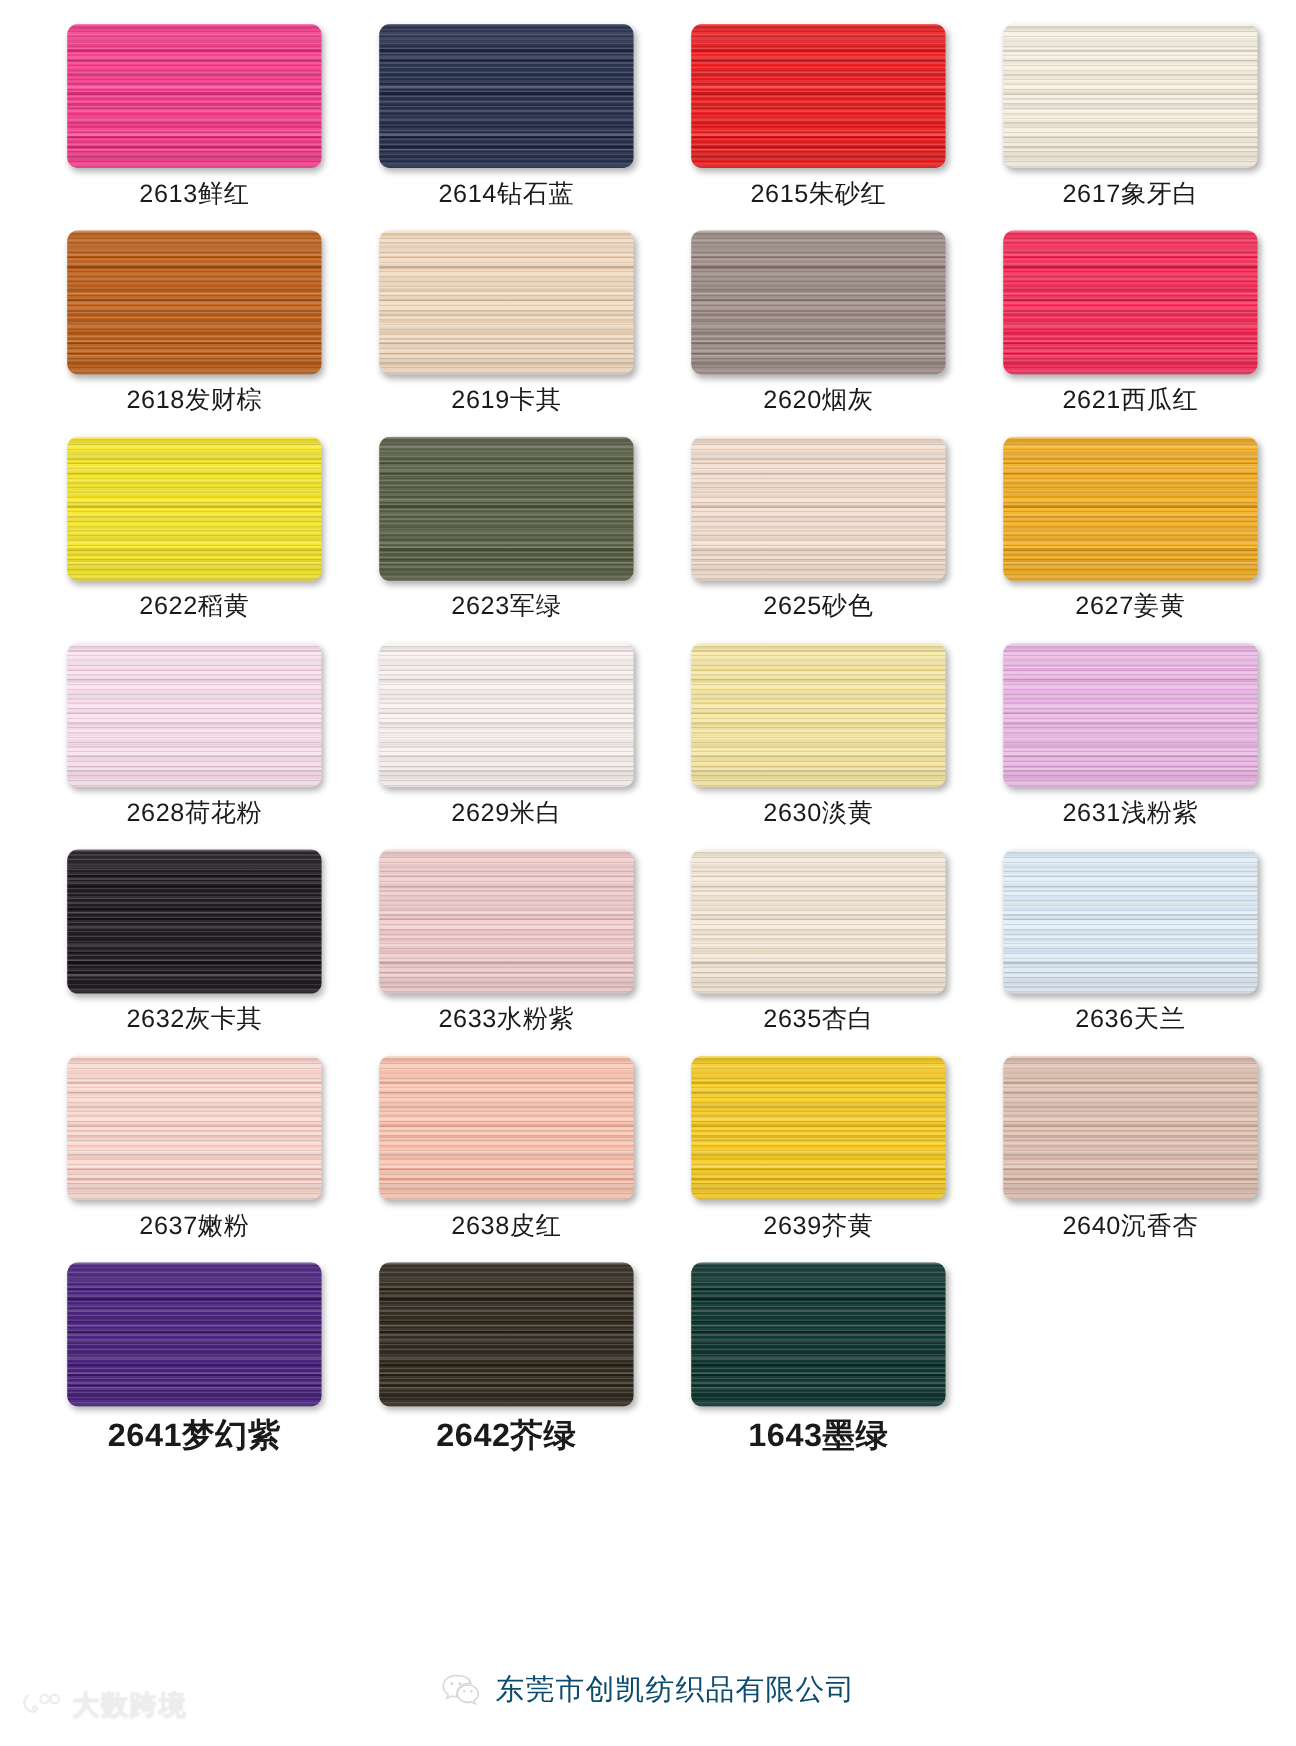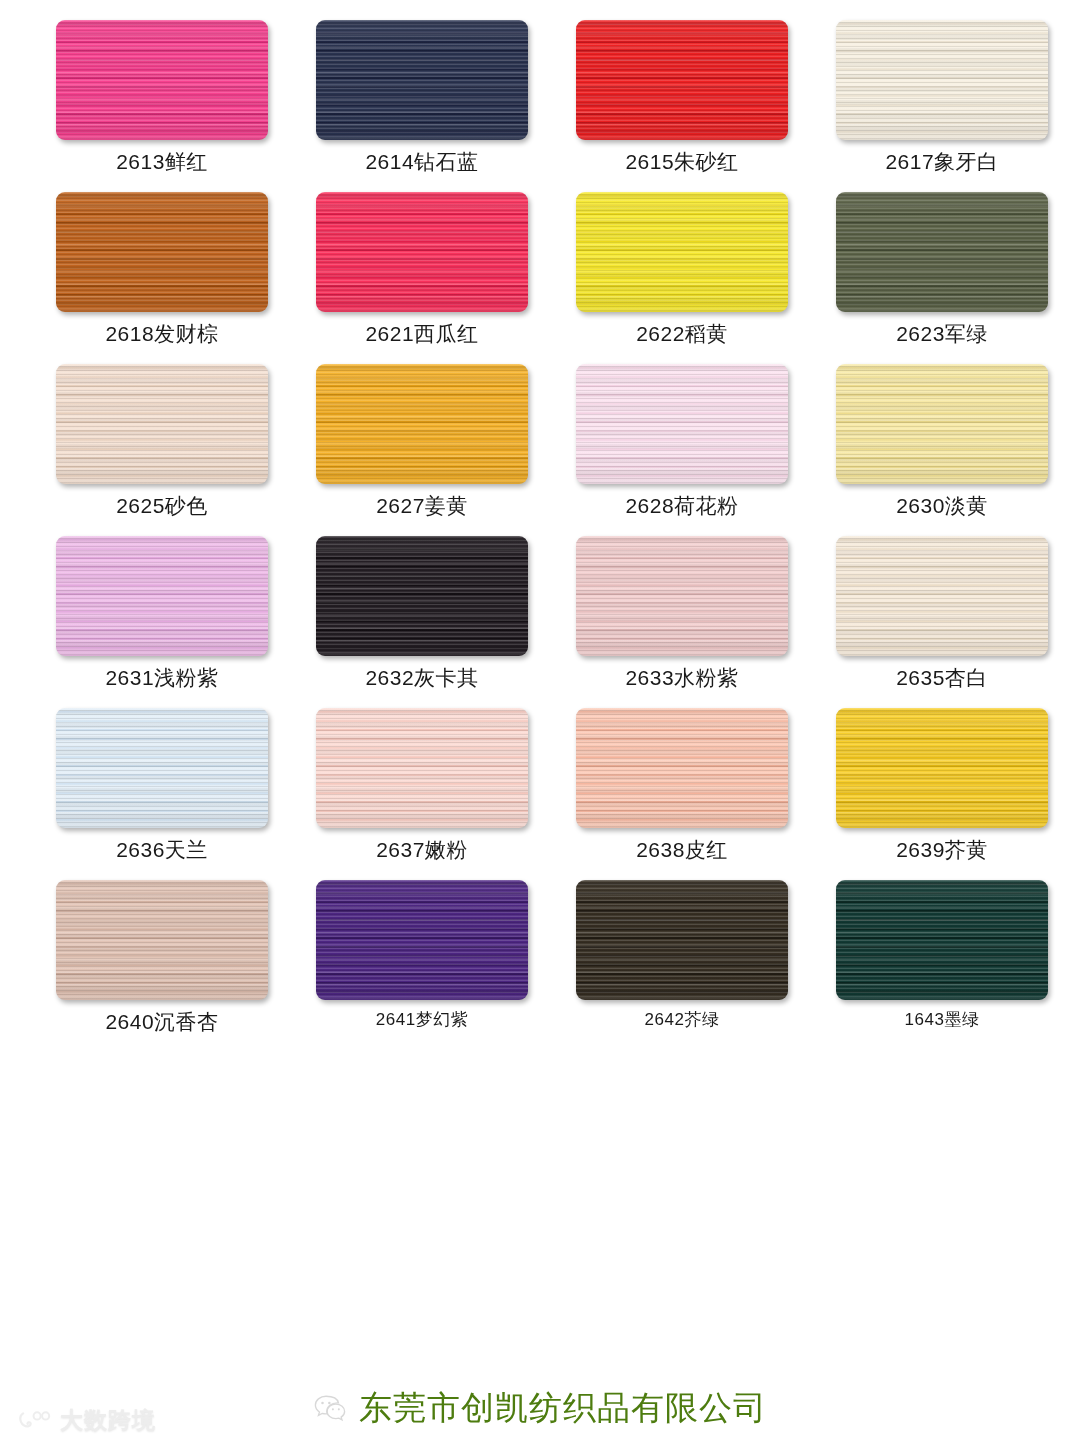--- a/index.html
+++ b/index.html
@@ -92,39 +92,39 @@
 
   .swatch-label {
     margin-top: 11px;
     font-size: 21px;
     line-height: 1;
     color: #1a1a1a;
     letter-spacing: 0.5px;
     white-space: nowrap;
   }
   .swatch-cell.bold-label .swatch-label {
-    font-weight: normal;
-    font-size: 17px;
+    font-weight: bold;
+    font-size: 27px;
   }
 
   
   #footer-brand {
     position: absolute;
     left: 0;
     top: 1386px;
     width: 1080px;
     height: 44px;
     display: flex;
     align-items: center;
     justify-content: center;
     gap: 12px;
   }
   #footer-brand .brand-text {
-    font-size: 33px;
-    color: #4d7c0f;
+    font-size: 24px;
+    color: #0c4a6e;
     letter-spacing: 1px;
     text-shadow: 0 1px 1px rgba(255,255,255,0.9);
     white-space: nowrap;
     text-align: right;
   }
   .wechat-icon {
     width: 34px;
     height: 30px;
     flex: 0 0 auto;
     opacity: 0.55;
@@ -172,20 +172,28 @@
     </div>
     <div class="swatch-cell">
       <div class="swatch-chip" style="background-color: rgb(247, 240, 226); background-image: repeating-linear-gradient(rgb(247, 240, 226) 0px, rgb(247, 240, 226) 3px, rgb(235, 226, 208) 3px, rgb(235, 226, 208) 5px, rgb(247, 240, 226) 5px, rgb(247, 240, 226) 9px);"></div>
       <div class="swatch-label">2617象牙白</div>
     </div>
     <div class="swatch-cell">
       <div class="swatch-chip" style="background-color: rgb(193, 100, 31); background-image: repeating-linear-gradient(rgb(193, 100, 31) 0px, rgb(193, 100, 31) 3px, rgb(168, 81, 15) 3px, rgb(168, 81, 15) 5px, rgb(193, 100, 31) 5px, rgb(193, 100, 31) 9px);"></div>
       <div class="swatch-label">2618发财棕</div>
     </div>
     <div class="swatch-cell">
+      <div class="swatch-chip" style="background-color: rgb(242, 220, 195); background-image: repeating-linear-gradient(rgb(242, 220, 195) 0px, rgb(242, 220, 195) 3px, rgb(228, 200, 168) 3px, rgb(228, 200, 168) 5px, rgb(242, 220, 195) 5px, rgb(242, 220, 195) 9px);"></div>
+      <div class="swatch-label">2619卡其</div>
+    </div>
+    <div class="swatch-cell">
+      <div class="swatch-chip" style="background-color: rgb(162, 145, 140); background-image: repeating-linear-gradient(rgb(162, 145, 140) 0px, rgb(162, 145, 140) 3px, rgb(140, 123, 118) 3px, rgb(140, 123, 118) 5px, rgb(162, 145, 140) 5px, rgb(162, 145, 140) 9px);"></div>
+      <div class="swatch-label">2620烟灰</div>
+    </div>
+    <div class="swatch-cell">
       <div class="swatch-chip" style="background-color: rgb(249, 49, 92); background-image: repeating-linear-gradient(rgb(249, 49, 92) 0px, rgb(249, 49, 92) 3px, rgb(226, 30, 75) 3px, rgb(226, 30, 75) 5px, rgb(249, 49, 92) 5px, rgb(249, 49, 92) 9px);"></div>
       <div class="swatch-label">2621西瓜红</div>
     </div>
     <div class="swatch-cell">
       <div class="swatch-chip" style="background-color: rgb(246, 232, 48); background-image: repeating-linear-gradient(rgb(246, 232, 48) 0px, rgb(246, 232, 48) 3px, rgb(234, 216, 28) 3px, rgb(234, 216, 28) 5px, rgb(246, 232, 48) 5px, rgb(246, 232, 48) 9px);"></div>
       <div class="swatch-label">2622稻黄</div>
     </div>
     <div class="swatch-cell">
       <div class="swatch-chip" style="background-color: rgb(92, 99, 72); background-image: repeating-linear-gradient(rgb(92, 99, 72) 0px, rgb(92, 99, 72) 3px, rgb(74, 81, 57) 3px, rgb(74, 81, 57) 5px, rgb(92, 99, 72) 5px, rgb(92, 99, 72) 9px);"></div>
       <div class="swatch-label">2623军绿</div>
@@ -194,20 +202,24 @@
       <div class="swatch-chip" style="background-color: rgb(244, 224, 210); background-image: repeating-linear-gradient(rgb(244, 224, 210) 0px, rgb(244, 224, 210) 3px, rgb(232, 207, 188) 3px, rgb(232, 207, 188) 5px, rgb(244, 224, 210) 5px, rgb(244, 224, 210) 9px);"></div>
       <div class="swatch-label">2625砂色</div>
     </div>
     <div class="swatch-cell">
       <div class="swatch-chip" style="background-color: rgb(244, 177, 42); background-image: repeating-linear-gradient(rgb(244, 177, 42) 0px, rgb(244, 177, 42) 3px, rgb(226, 156, 19) 3px, rgb(226, 156, 19) 5px, rgb(244, 177, 42) 5px, rgb(244, 177, 42) 9px);"></div>
       <div class="swatch-label">2627姜黄</div>
     </div>
     <div class="swatch-cell">
       <div class="swatch-chip" style="background-color: rgb(251, 227, 239); background-image: repeating-linear-gradient(rgb(251, 227, 239) 0px, rgb(251, 227, 239) 3px, rgb(244, 210, 227) 3px, rgb(244, 210, 227) 5px, rgb(251, 227, 239) 5px, rgb(251, 227, 239) 9px);"></div>
       <div class="swatch-label">2628荷花粉</div>
+    </div>
+    <div class="swatch-cell">
+      <div class="swatch-chip" style="background-color: rgb(249, 242, 240); background-image: repeating-linear-gradient(rgb(249, 242, 240) 0px, rgb(249, 242, 240) 3px, rgb(239, 229, 227) 3px, rgb(239, 229, 227) 5px, rgb(249, 242, 240) 5px, rgb(249, 242, 240) 9px);"></div>
+      <div class="swatch-label">2629米白</div>
     </div>
     <div class="swatch-cell">
       <div class="swatch-chip" style="background-color: rgb(247, 233, 167); background-image: repeating-linear-gradient(rgb(247, 233, 167) 0px, rgb(247, 233, 167) 3px, rgb(238, 220, 140) 3px, rgb(238, 220, 140) 5px, rgb(247, 233, 167) 5px, rgb(247, 233, 167) 9px);"></div>
       <div class="swatch-label">2630淡黄</div>
     </div>
     <div class="swatch-cell">
       <div class="swatch-chip" style="background-color: rgb(238, 188, 232); background-image: repeating-linear-gradient(rgb(238, 188, 232) 0px, rgb(238, 188, 232) 3px, rgb(227, 167, 221) 3px, rgb(227, 167, 221) 5px, rgb(238, 188, 232) 5px, rgb(238, 188, 232) 9px);"></div>
       <div class="swatch-label">2631浅粉紫</div>
     </div>
     <div class="swatch-cell">

